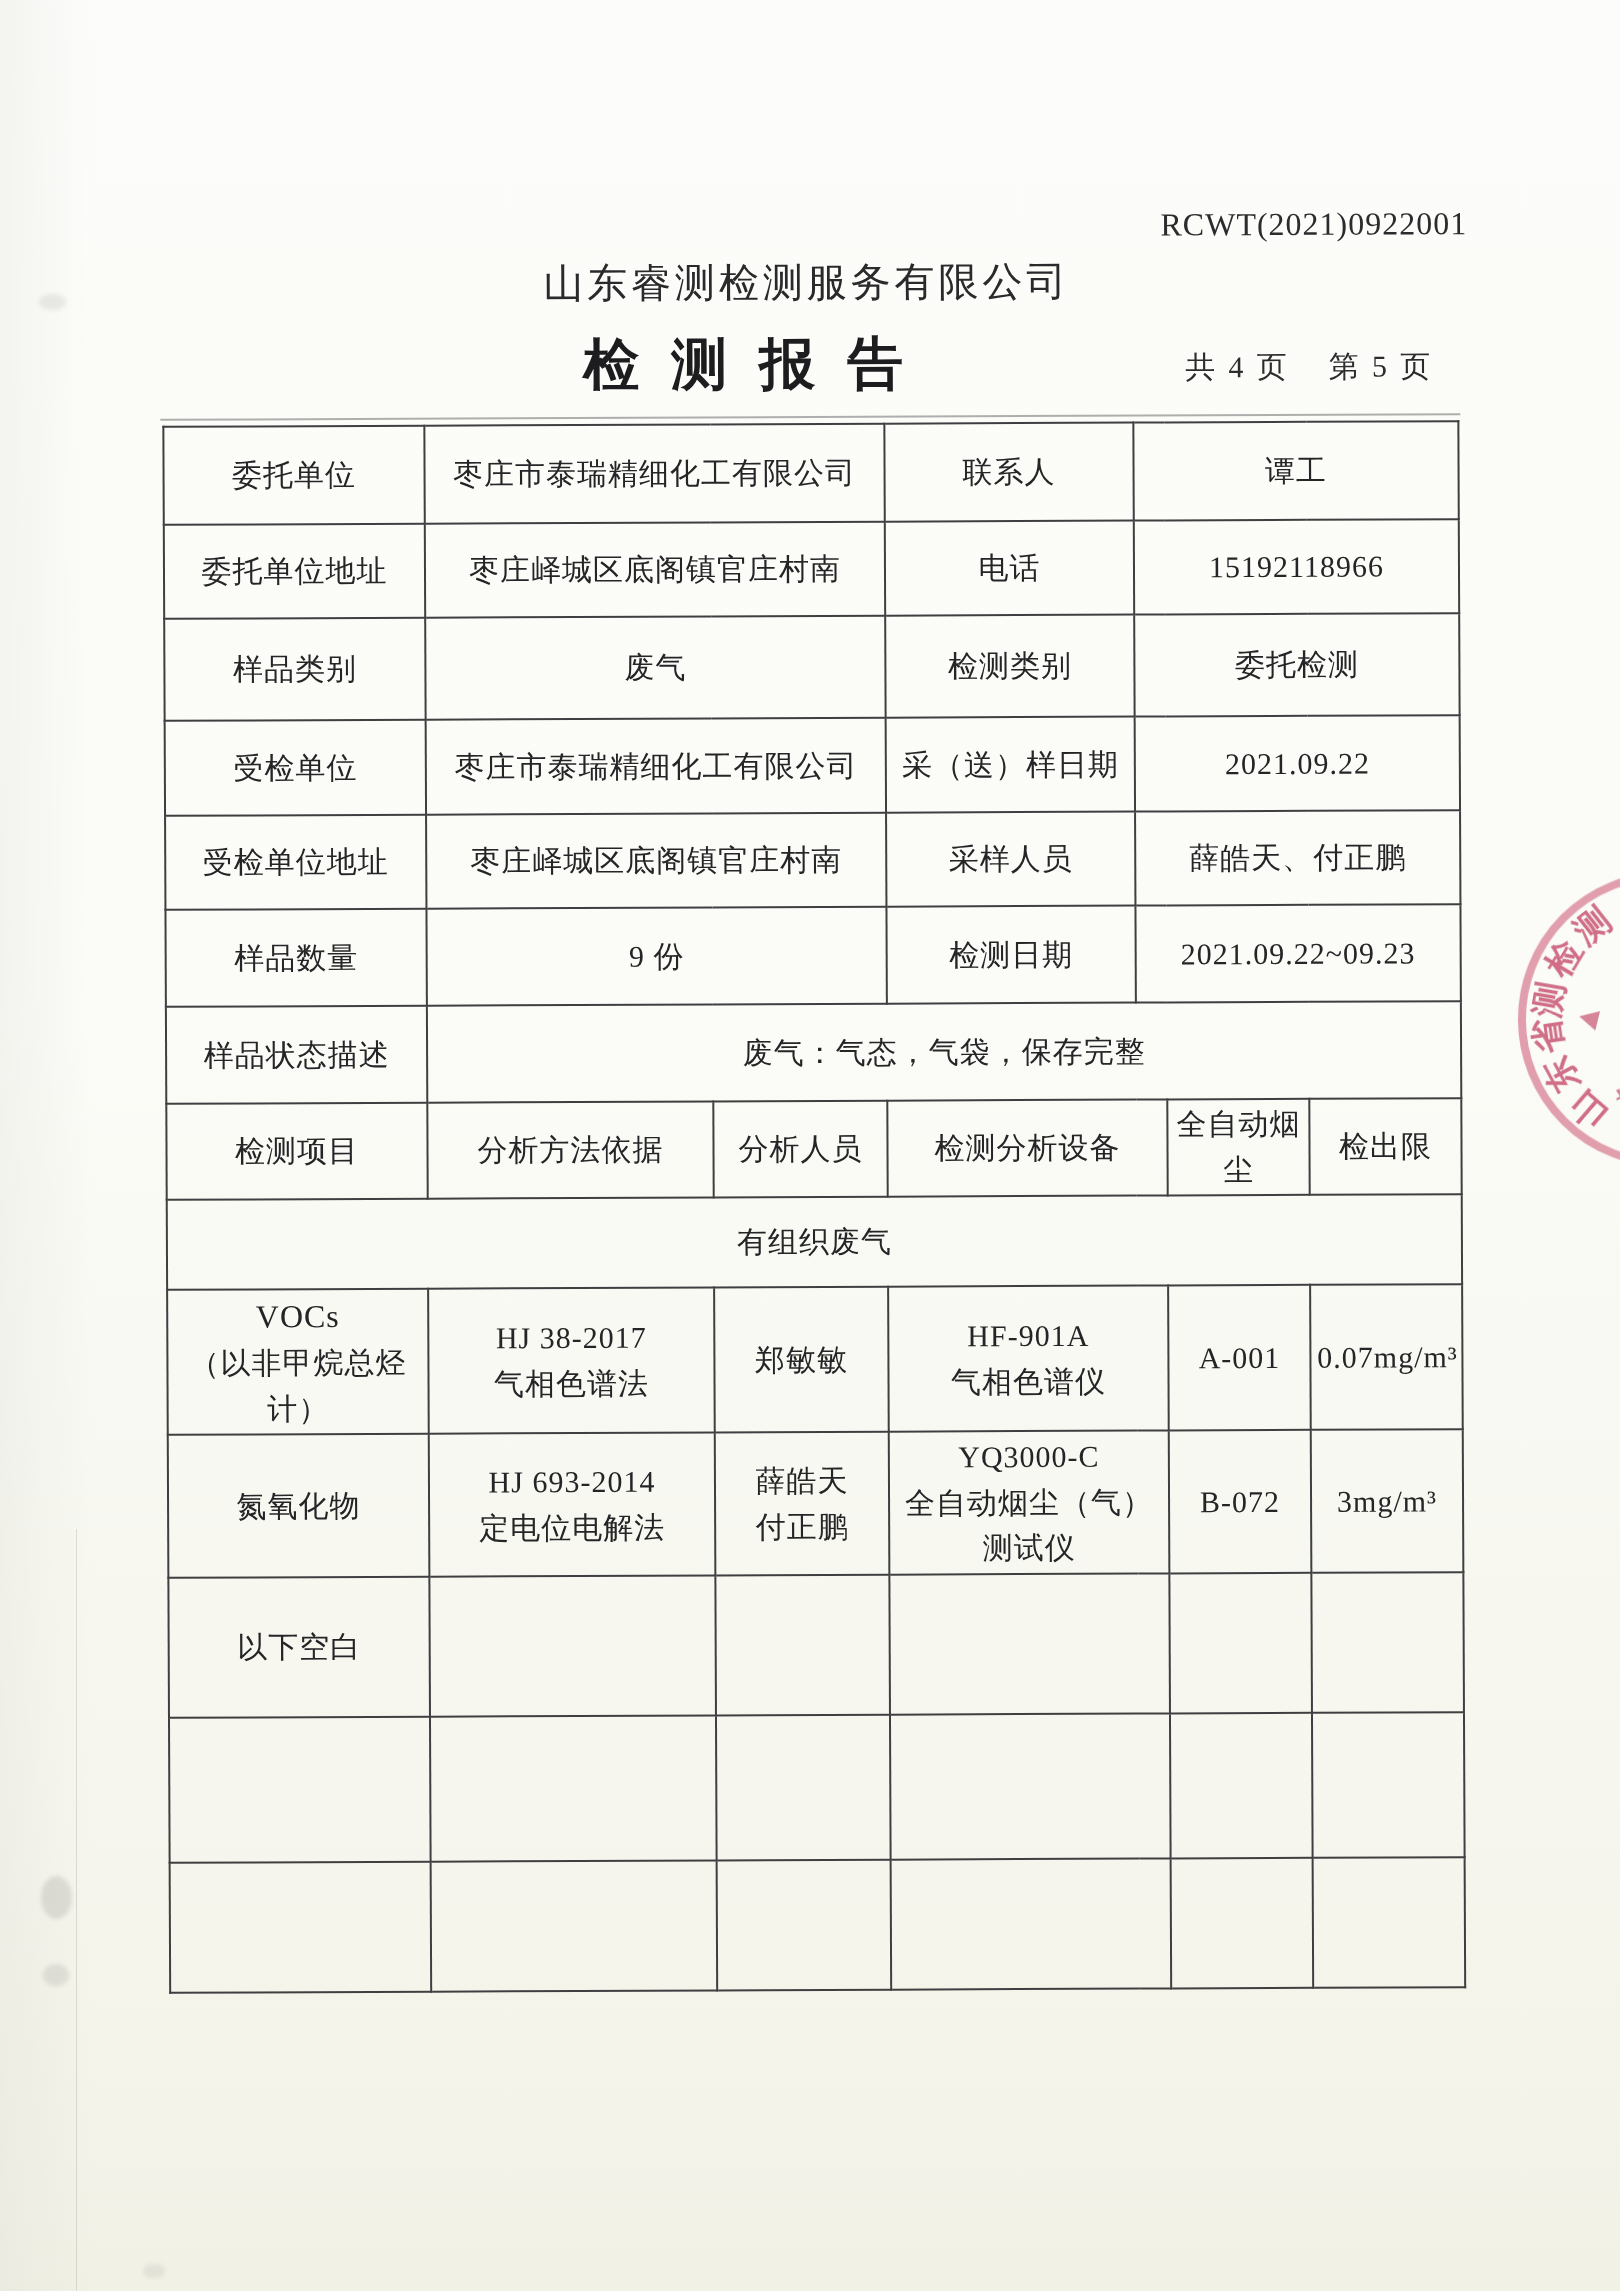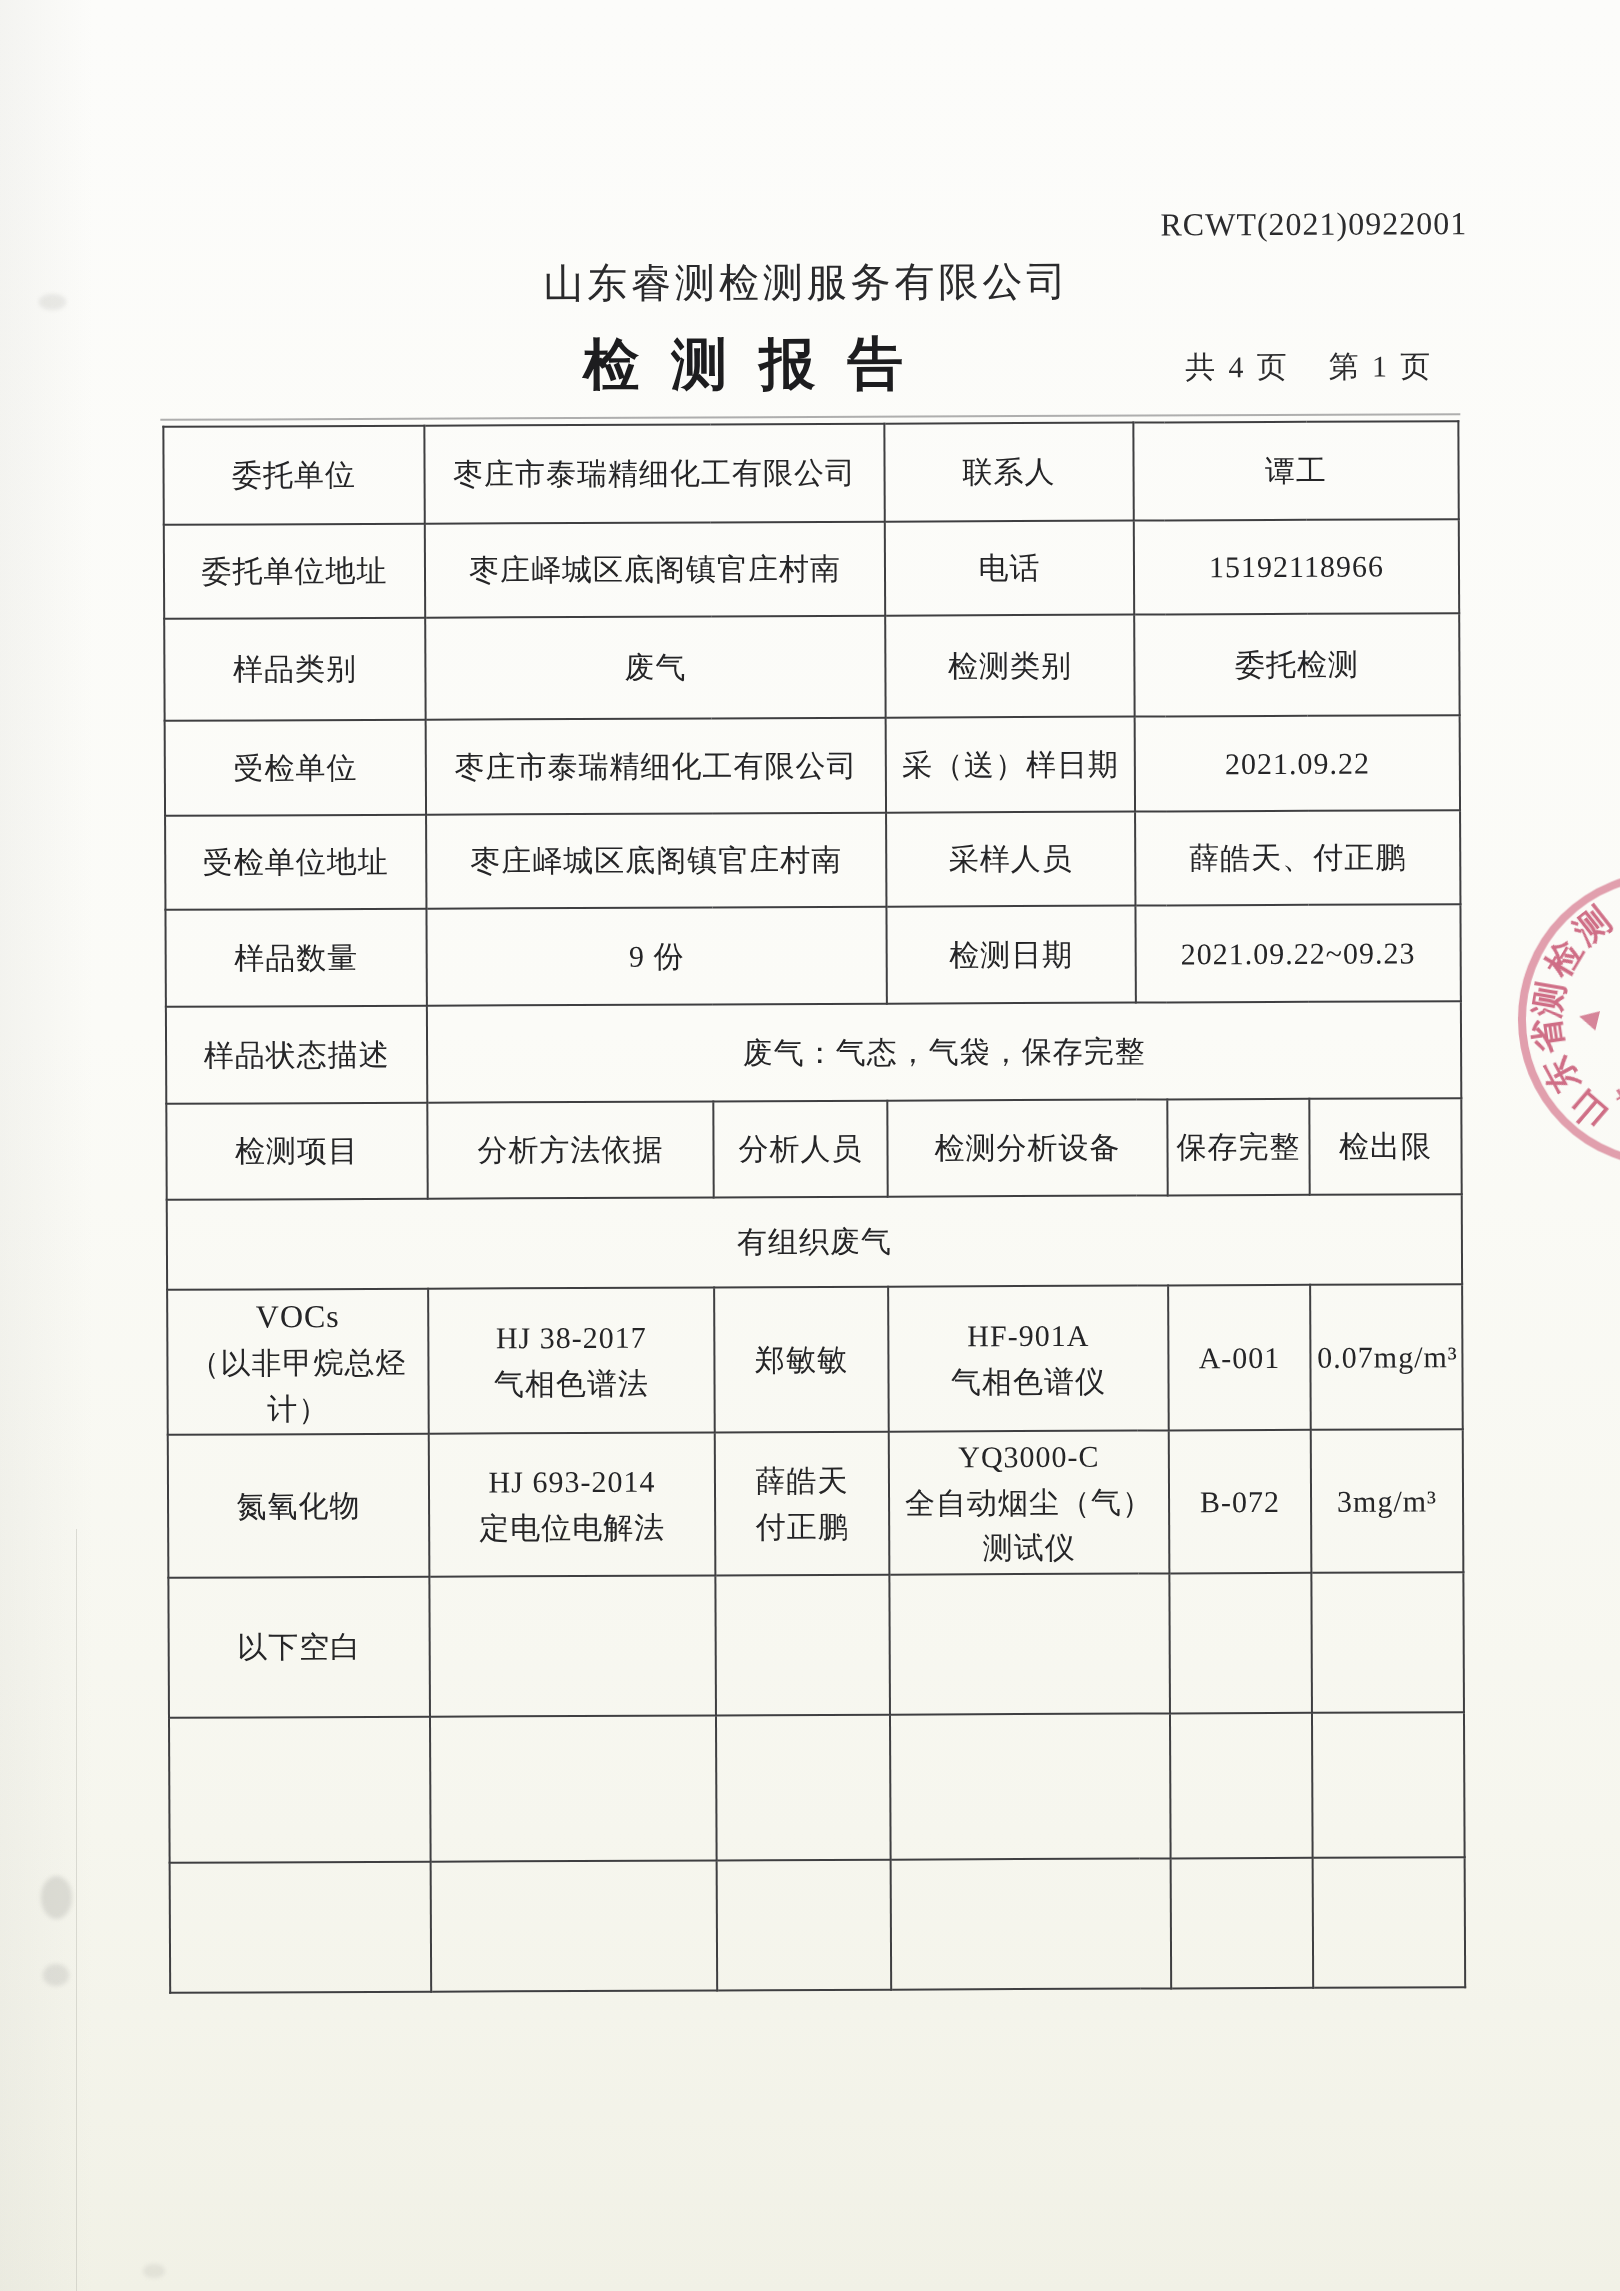--- a/index.html
+++ b/index.html
@@ -97,21 +97,21 @@
 </head>
 <body>
 
 <div class="sheet">
 
   <div class="report-no">RCWT(2021)0922001</div>
   <div class="company">山东睿测检测服务有限公司</div>
   <div class="title">检测报告</div>
   <div class="pagination">
     <span>共 4 页</span>
-    <span>第 1 页</span>
+    <span>第 5 页</span>
   </div>
 
   <div class="scan-line"></div>
 
   <div class="table-wrap">
     <table class="report">
       <colgroup>
         <col style="width:261px">
           <col style="width:286px">
           <col style="width:174px">
@@ -162,21 +162,21 @@
       <tr style="height:97px">
         <td>样品状态描述</td>
         <td colspan="6">废气：气态，气袋，保存完整</td>
       </tr>
 
       <tr style="height:96px">
         <td>检测项目</td>
         <td>分析方法依据</td>
         <td>分析人员</td>
         <td colspan="2">检测分析设备</td>
-        <td>保存完整</td>
+        <td>全自动烟尘</td>
         <td>检出限</td>
       </tr>
 
       <tr style="height:90px">
         <td colspan="7" class="section-cell">有组织废气</td>
       </tr>
 
       <tr style="height:145px">
         <td class="cell-vocs">VOCs
 （以非甲烷总烃计）</td>

